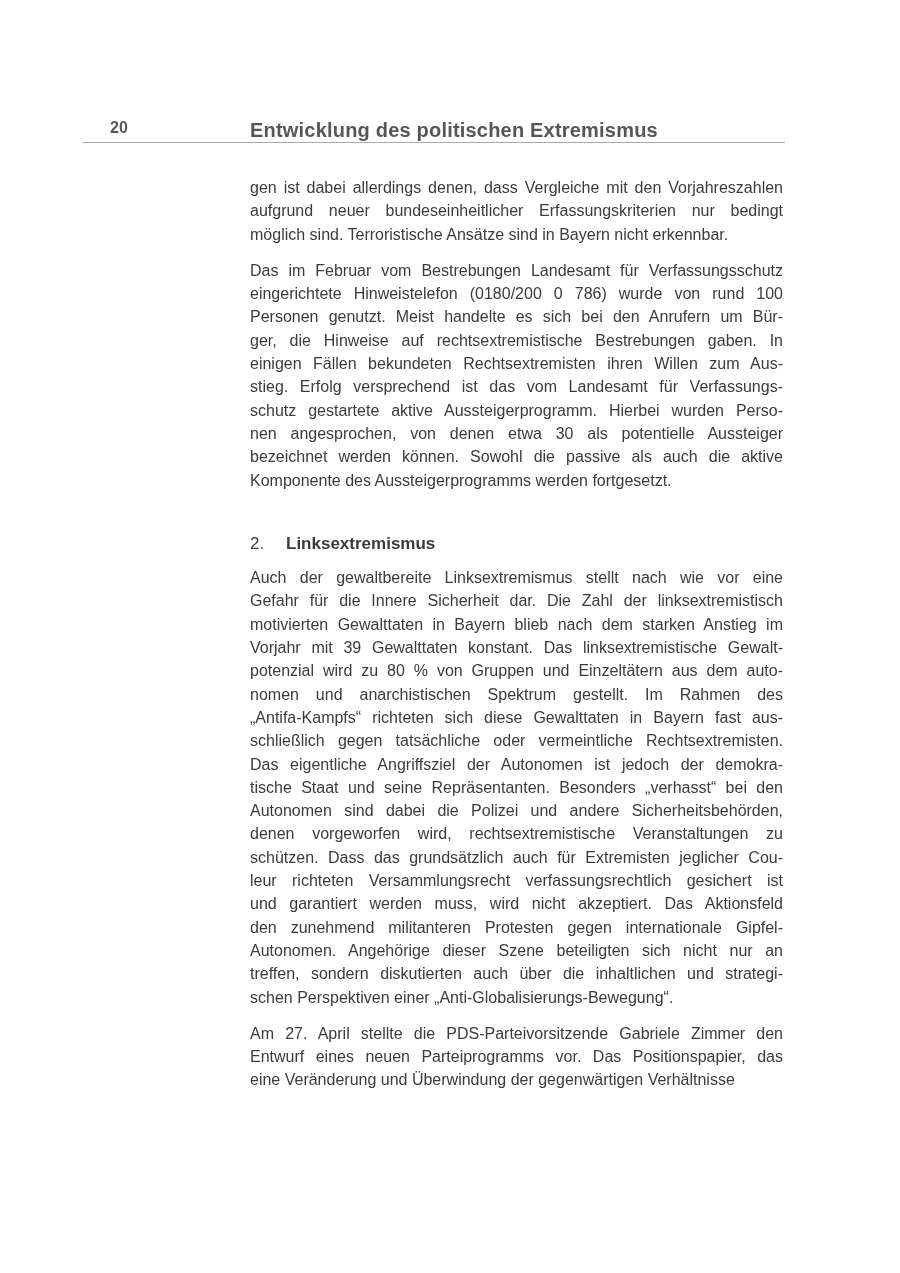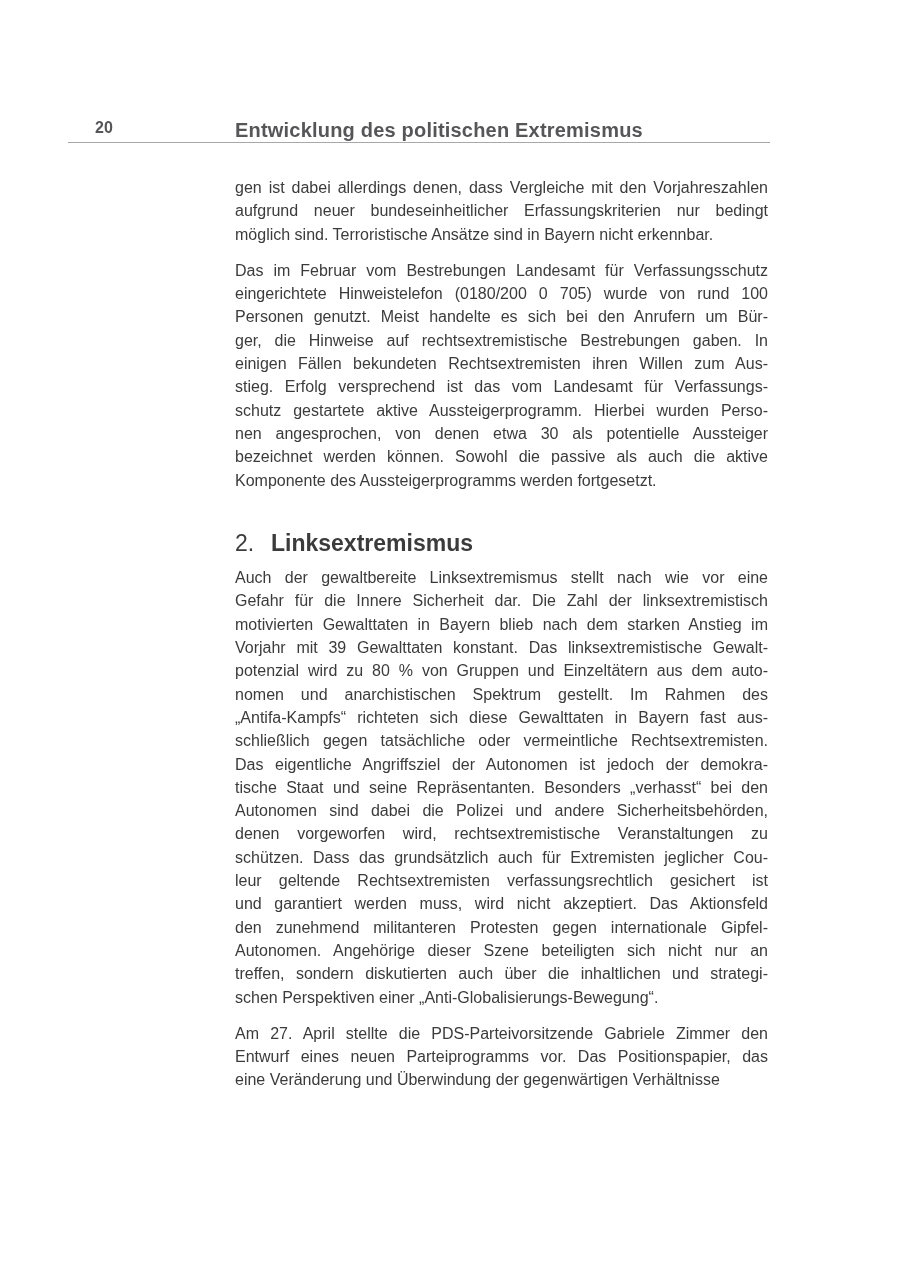--- a/index.html
+++ b/index.html
@@ -7,20 +7,21 @@
     padding: 0;
     background: #ffffff;
   }
   .page {
     position: relative;
     width: 856px;
     height: 1273px;
     background: #ffffff;
     font-family: "Liberation Sans", sans-serif;
     overflow: hidden;
+    margin-left: 15px;
   }
   
   .page-number {
     position: absolute;
     left: 95px;
     top: 119px;
     font-size: 16px;
     font-weight: bold;
     color: #565658;
   }
@@ -57,21 +58,21 @@
   }
   .para .line.last {
     text-align-last: left;
   }
   .para + .para {
     margin-top: 13px;
   }
   .heading {
     margin-top: 40px;
     margin-bottom: 11px;
-    font-size: 23px;
+    font-size: 17px;
     color: #3b3b3b;
   }
   .heading .h-num {
     display: inline-block;
     width: 36px;
     font-weight: normal;
   }
   .heading .h-text {
     font-weight: bold;
   }
@@ -87,21 +88,21 @@
   <div class="header-title">Entwicklung des politischen Extremismus</div>
   <div class="header-rule"></div>
   <div class="content">
       <div class="para">
         <div class="line">gen ist dabei allerdings denen, dass Vergleiche mit den Vorjahreszahlen</div>
         <div class="line">aufgrund neuer bundeseinheitlicher Erfassungskriterien nur bedingt</div>
         <div class="line last">möglich sind. Terroristische Ansätze sind in Bayern nicht erkennbar.</div>
       </div>
       <div class="para">
         <div class="line">Das im Februar vom Bestrebungen Landesamt für Verfassungsschutz</div>
-        <div class="line">eingerichtete Hinweistelefon (0180/200 0 705) wurde von rund 100</div>
+        <div class="line">eingerichtete Hinweistelefon (0180/200 0 786) wurde von rund 100</div>
         <div class="line">Personen genutzt. Meist handelte es sich bei den Anrufern um Bür-</div>
         <div class="line">ger, die Hinweise auf rechtsextremistische Bestrebungen gaben. In</div>
         <div class="line">einigen Fällen bekundeten Rechtsextremisten ihren Willen zum Aus-</div>
         <div class="line">stieg. Erfolg versprechend ist das vom Landesamt für Verfassungs-</div>
         <div class="line">schutz gestartete aktive Aussteigerprogramm. Hierbei wurden Perso-</div>
         <div class="line">nen angesprochen, von denen etwa 30 als potentielle Aussteiger</div>
         <div class="line">bezeichnet werden können. Sowohl die passive als auch die aktive</div>
         <div class="line last">Komponente des Aussteigerprogramms werden fortgesetzt.</div>
       </div>
       <div class="heading"><span class="h-num">2.</span><span class="h-text">Linksextremismus</span></div>
@@ -112,21 +113,21 @@
         <div class="line">Vorjahr mit 39 Gewalttaten konstant. Das linksextremistische Gewalt-</div>
         <div class="line">potenzial wird zu 80 % von Gruppen und Einzeltätern aus dem auto-</div>
         <div class="line">nomen und anarchistischen Spektrum gestellt. Im Rahmen des</div>
         <div class="line">„Antifa-Kampfs“ richteten sich diese Gewalttaten in Bayern fast aus-</div>
         <div class="line">schließlich gegen tatsächliche oder vermeintliche Rechtsextremisten.</div>
         <div class="line">Das eigentliche Angriffsziel der Autonomen ist jedoch der demokra-</div>
         <div class="line">tische Staat und seine Repräsentanten. Besonders „verhasst“ bei den</div>
         <div class="line">Autonomen sind dabei die Polizei und andere Sicherheitsbehörden,</div>
         <div class="line">denen vorgeworfen wird, rechtsextremistische Veranstaltungen zu</div>
         <div class="line">schützen. Dass das grundsätzlich auch für Extremisten jeglicher Cou-</div>
-        <div class="line">leur geltende Rechtsextremisten verfassungsrechtlich gesichert ist</div>
+        <div class="line">leur richteten Versammlungsrecht verfassungsrechtlich gesichert ist</div>
         <div class="line">und garantiert werden muss, wird nicht akzeptiert. Das Aktionsfeld</div>
         <div class="line">den zunehmend militanteren Protesten gegen internationale Gipfel-</div>
         <div class="line">Autonomen. Angehörige dieser Szene beteiligten sich nicht nur an</div>
         <div class="line">treffen, sondern diskutierten auch über die inhaltlichen und strategi-</div>
         <div class="line last">schen Perspektiven einer „Anti-Globalisierungs-Bewegung“.</div>
       </div>
       <div class="para">
         <div class="line">Am 27. April stellte die PDS-Parteivorsitzende Gabriele Zimmer den</div>
         <div class="line">Entwurf eines neuen Parteiprogramms vor. Das Positionspapier, das</div>
         <div class="line last">eine Veränderung und Überwindung der gegenwärtigen Verhältnisse</div>

